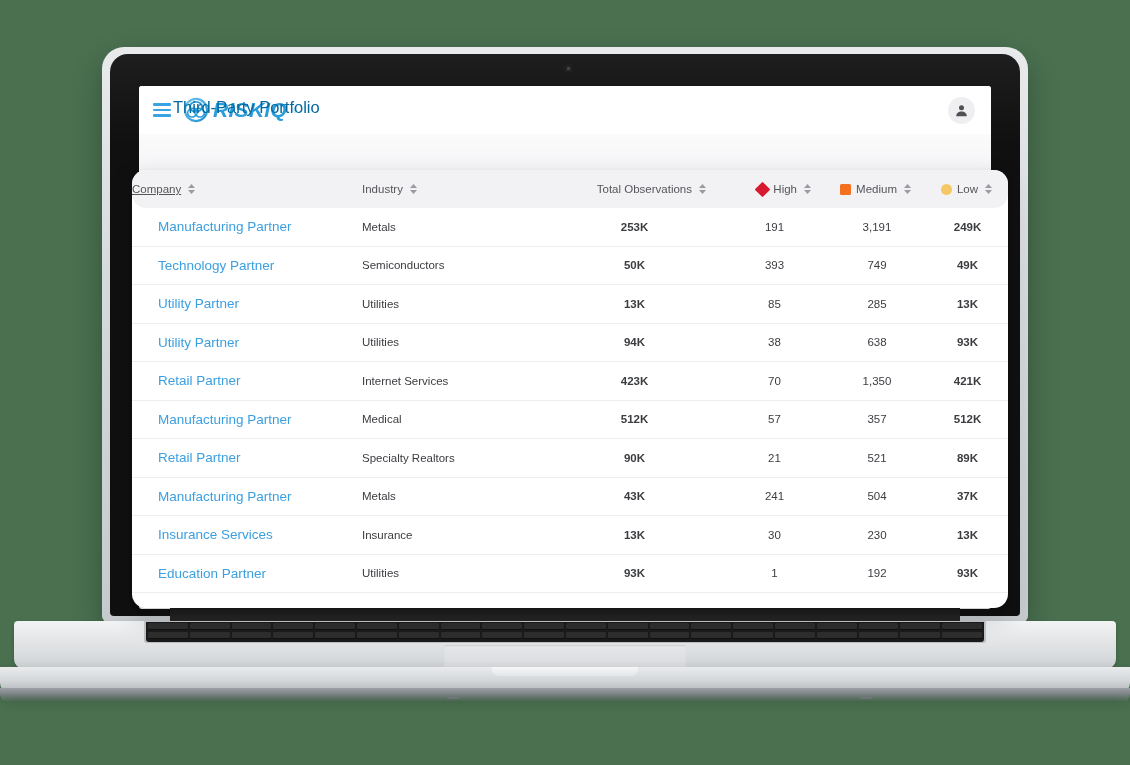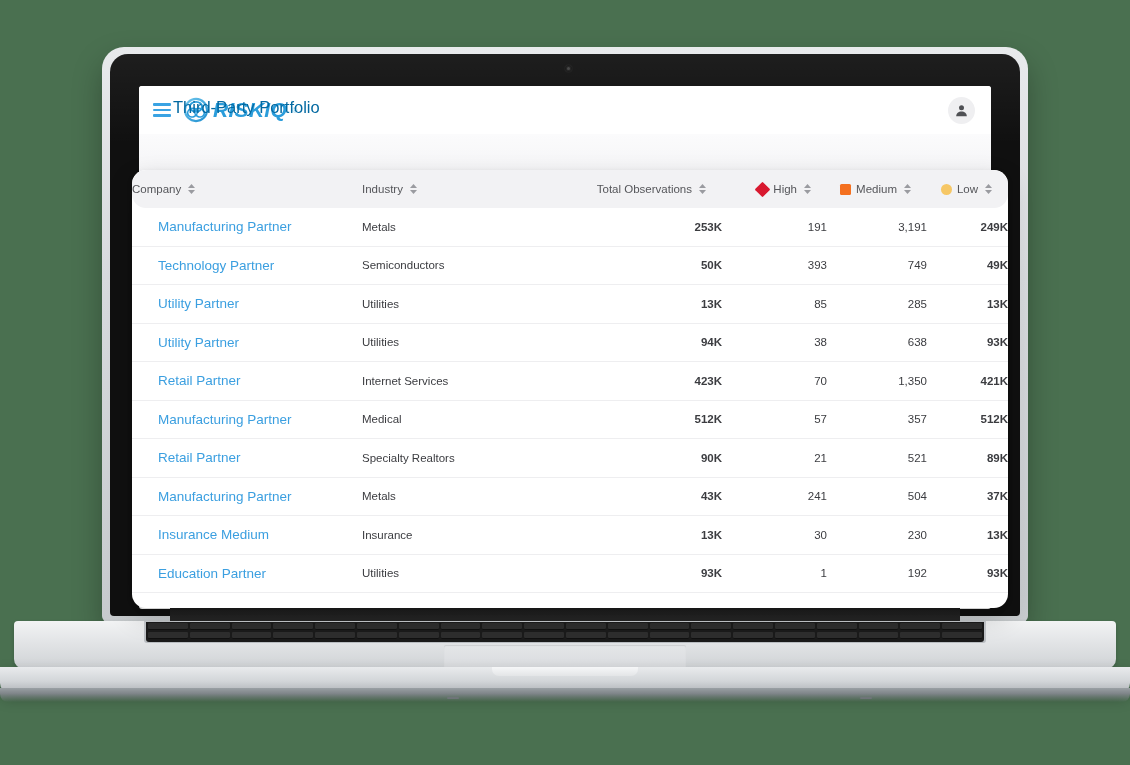--- a/index.html
+++ b/index.html
@@ -284,25 +284,25 @@
   }
   td.company a {
     color: #3b9fe0;
     font-size: 13.5px;
     text-decoration: none;
     padding-left: 26px;
     display:inline-block;
     cursor:pointer;
   }
   td.industry { padding-left: 14px; color:#3b3c40; }
-  td.num { text-align: right; padding-right: 16px; }
+  td.num { text-align: center; padding-right: 16px; }
   td.num.bold { font-weight: 700; }
 
   
-  th.h-company  { padding-left: 26px; }
+  th.h-company  { padding-left: 26px; text-decoration: underline; }
   th.h-industry { padding-left: 14px; }
 </style>
 </head>
 <body>
 
 <div id="laptop-mockup">
 
   <div class="lid-shell"></div>
   <div class="lid-bezel"></div>
   <div class="webcam">
@@ -548,21 +548,21 @@
         </tr>
         <tr>
           <td class="company"><a>Manufacturing Partner</a></td>
           <td class="industry">Metals</td>
           <td class="num bold">43K</td>
           <td class="num">241</td>
           <td class="num">504</td>
           <td class="num bold">37K</td>
         </tr>
         <tr>
-          <td class="company"><a>Insurance Medium</a></td>
+          <td class="company"><a>Insurance Services</a></td>
           <td class="industry">Insurance</td>
           <td class="num bold">13K</td>
           <td class="num">30</td>
           <td class="num">230</td>
           <td class="num bold">13K</td>
         </tr>
         <tr>
           <td class="company"><a>Education Partner</a></td>
           <td class="industry">Utilities</td>
           <td class="num bold">93K</td>

